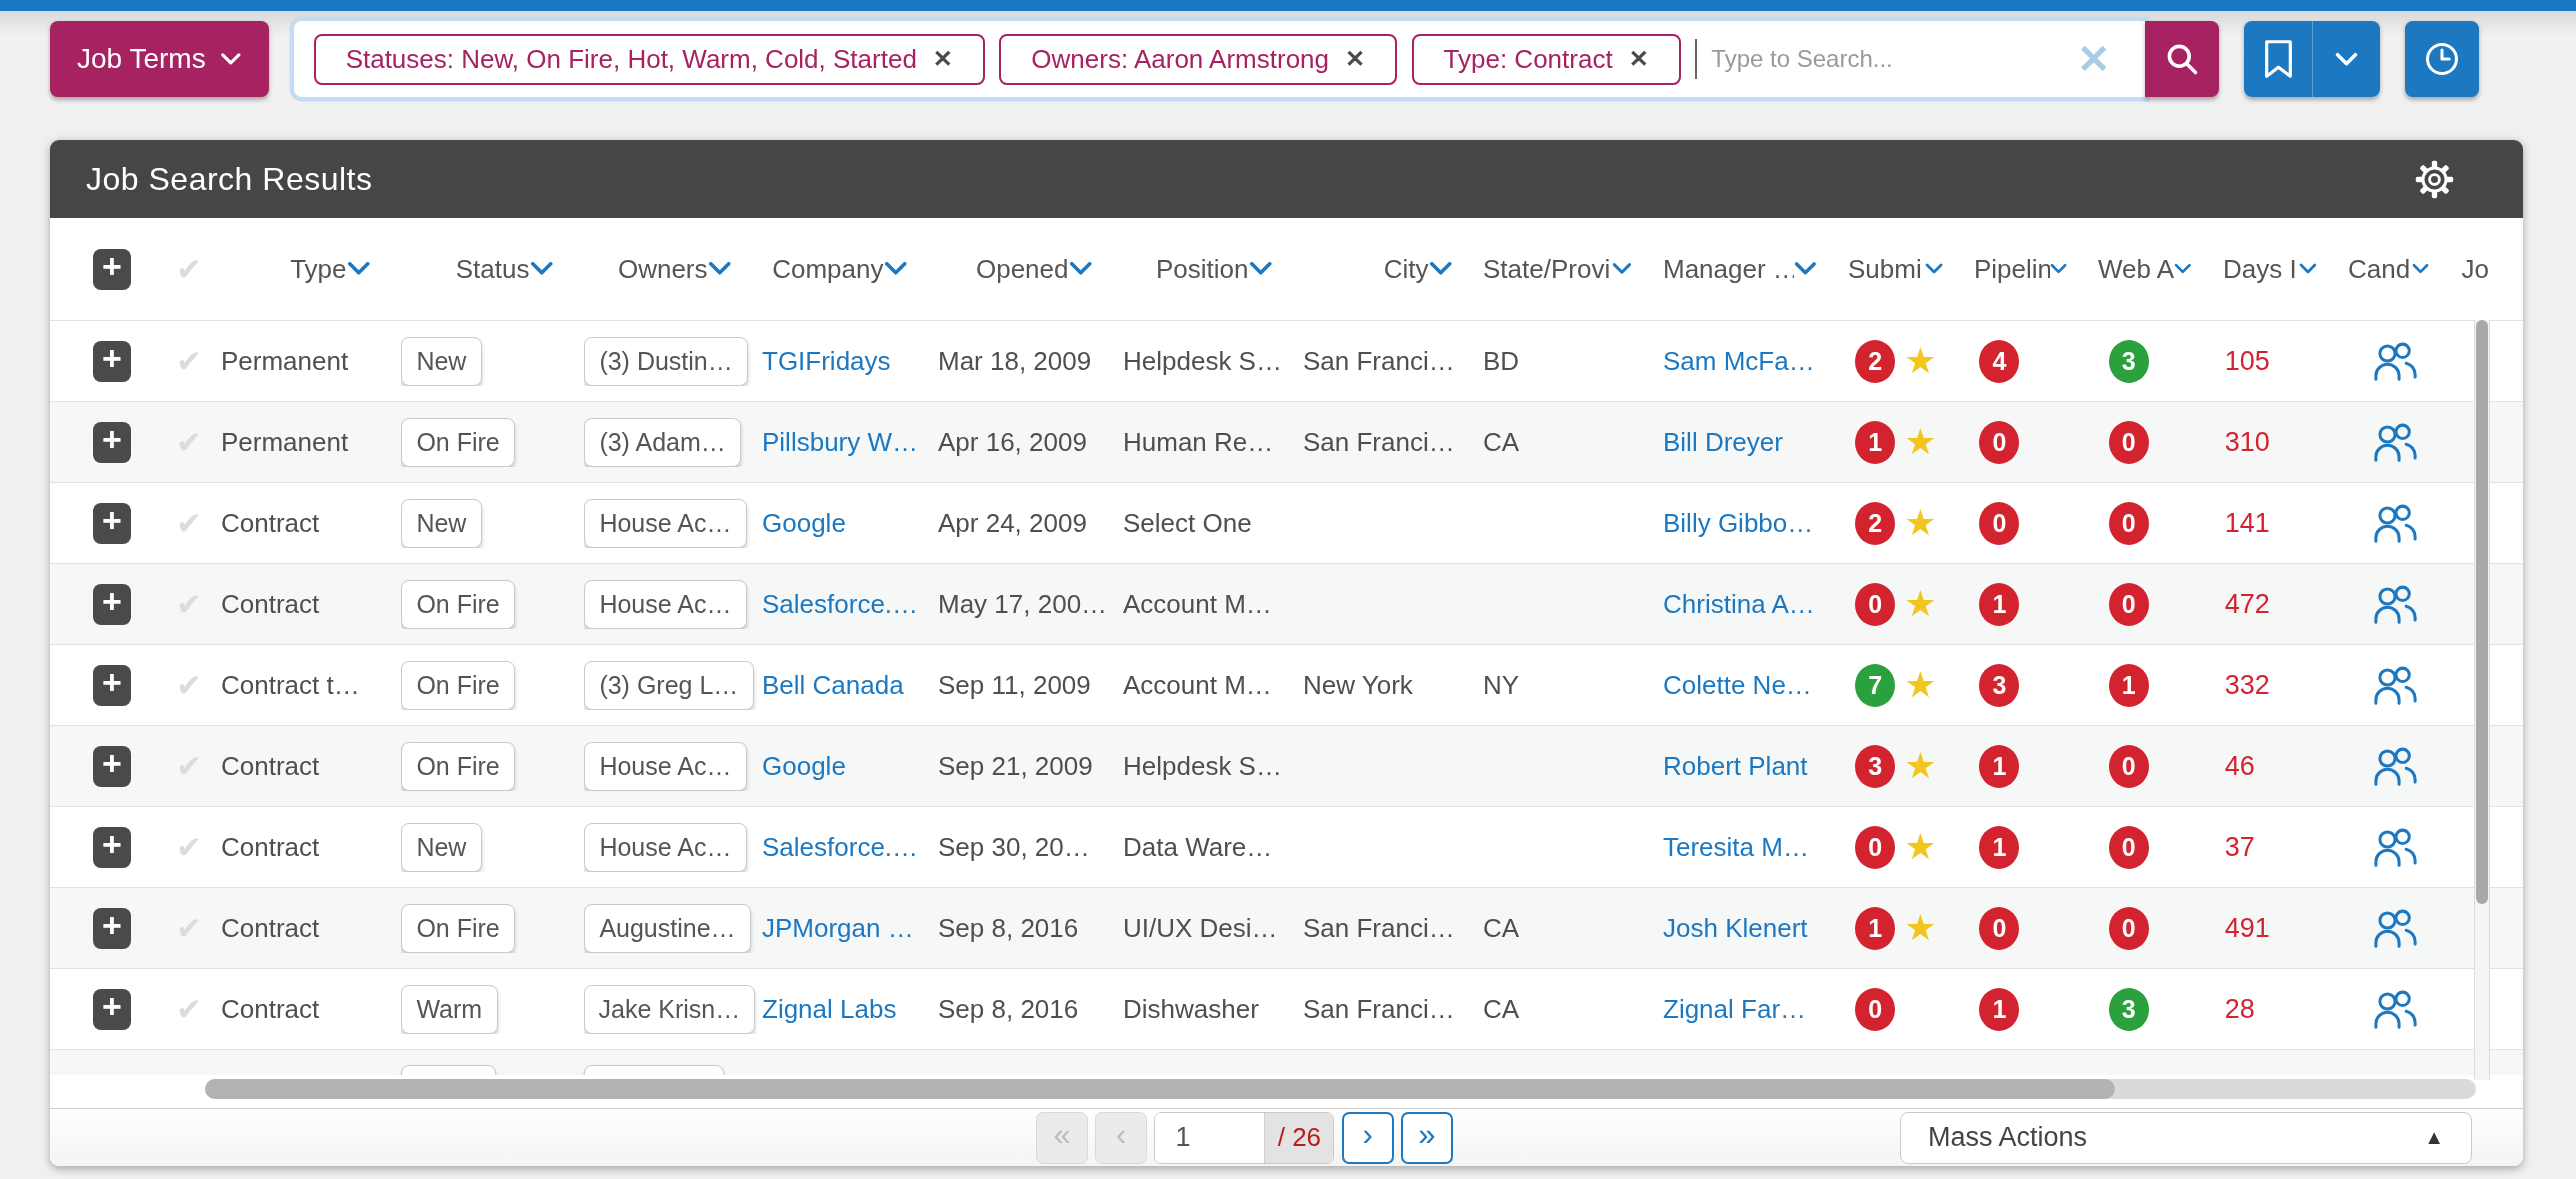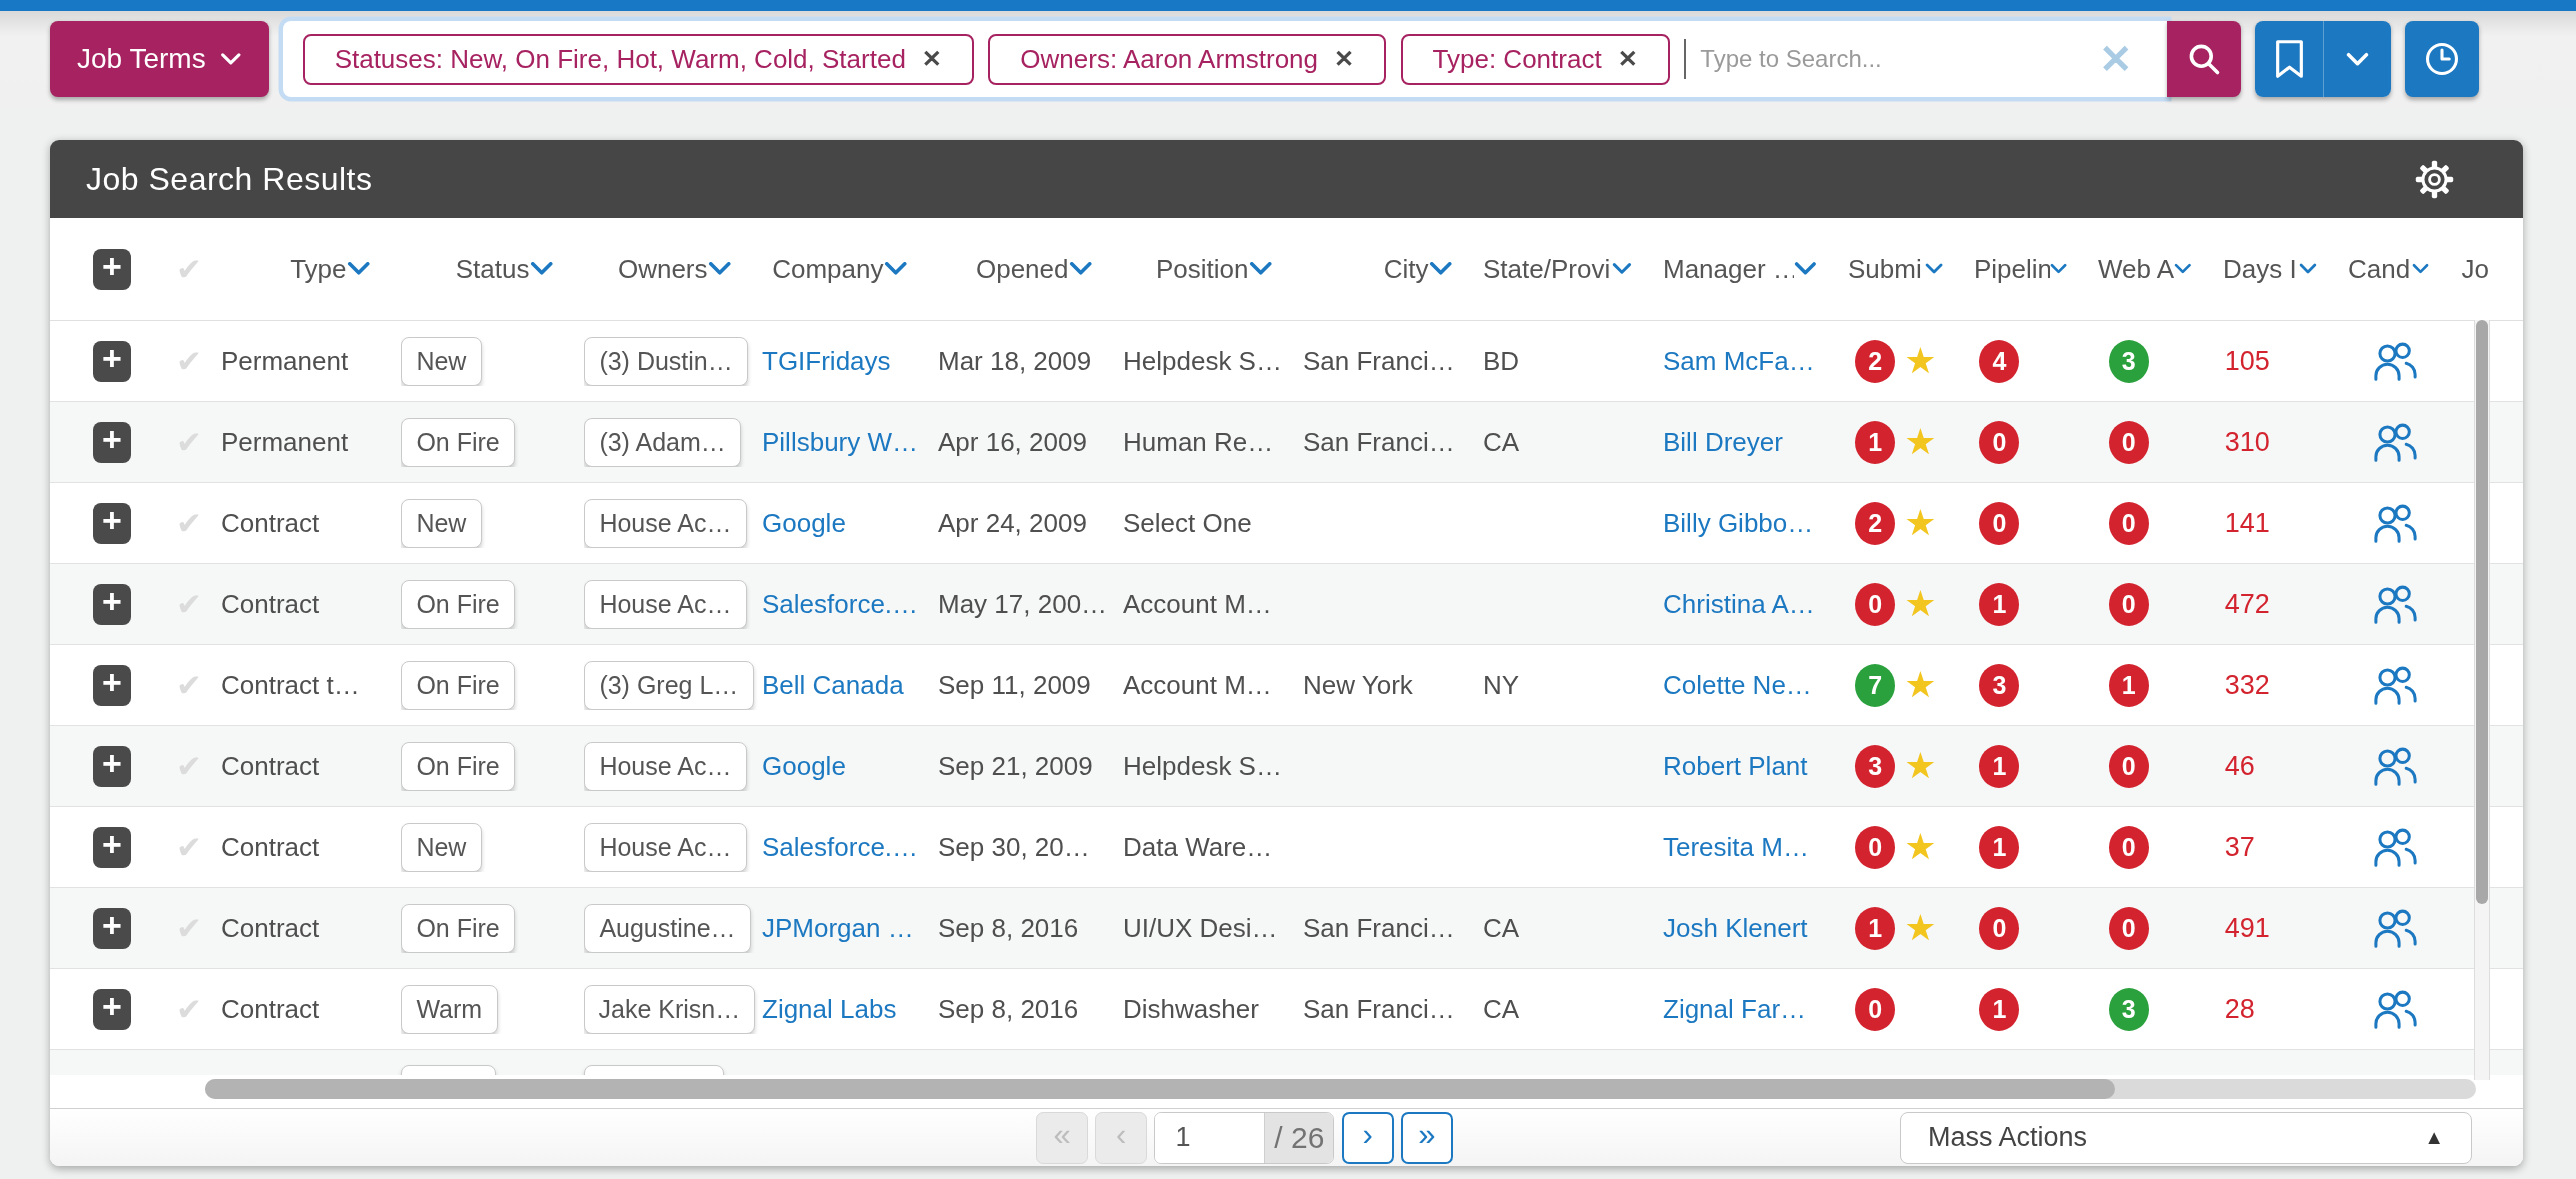--- a/index.html
+++ b/index.html
@@ -7,21 +7,21 @@
     --magenta:#a62260; --blue:#1b78c1; --red:#d3232e; --green:#2aa13d;
   }
   *{box-sizing:border-box}
   html,body{margin:0;padding:0}
   body{width:2576px;height:1180px;background:#eff0f0;font-family:"Liberation Sans",sans-serif;overflow:hidden;position:relative}
 
   
   .top-strip{position:absolute;top:0;left:0;right:0;height:10.8px;background:#1878c6}
   .toolbar{position:absolute;top:10.8px;left:0;right:0;height:97px;
     background:linear-gradient(#d9d9d9,#f1f1f1 26%,#f0f0f0);
-    display:flex;align-items:center;padding:0 97px 0 50px;gap:14px}
+    display:flex;align-items:center;padding:0 97px 0 50px;gap:25px}
   .btn-magenta{height:76px;background:var(--magenta);border:none;border-radius:8px;color:#fff;
     font-size:28px;display:flex;align-items:center;gap:14.4px;padding:0 27px;cursor:pointer;
     box-shadow:0 2.7px 4.5px rgba(0,0,0,.3);font-family:inherit;white-space:nowrap}
   .search-wrap{flex:1;display:flex;height:76px}
   .search-box{flex:1;background:#fff;border-radius:8px 0 0 8px;box-shadow:0 0 0 4.5px #c3dcf4;
     display:flex;align-items:center;padding:0 20px;gap:14.4px;min-width:0}
   .chip{display:inline-flex;align-items:center;gap:16px;height:51px;padding:0 30px;
     border:2.7px solid var(--magenta);border-radius:8px;color:var(--magenta);font-size:26px;white-space:nowrap}
   .chip-x{color:#4a4a4a;font-size:24px;font-weight:bold;cursor:pointer;line-height:1}
   .caret-line{width:1.8px;height:40px;background:#666;flex:none}
@@ -92,21 +92,21 @@
     border-top:1.8px solid #cfcfcf;border-radius:0 0 9px 9px}
   .totals{position:absolute;left:27px;top:50%;transform:translateY(-50%);font-size:26px;color:#555;white-space:nowrap}
   .pager{position:absolute;left:986px;top:50%;transform:translateY(-50%);display:flex;gap:7.2px;align-items:center}
   .pg{width:52px;height:52px;border-radius:7.2px;font-size:31px;display:flex;align-items:center;
     justify-content:center;cursor:pointer;font-family:inherit;padding:0 0 5.4px 0}
   .pg.disabled{background:#ebebeb;border:1.8px solid #d9d9d9;color:#bdbdbd}
   .pg.active{background:#fff;border:2.7px solid var(--blue);color:var(--blue)}
   .page-box{display:flex;height:52px;border:1.8px solid #c9c9c9;border-radius:7.2px;overflow:hidden;background:#fff}
   .page-box input{width:109px;border:none;outline:none;font-size:27px;color:#555;padding-left:20px;font-family:inherit;background:#fff}
   .page-total{width:69px;background:#e3e3e3;display:flex;align-items:center;justify-content:center;
-    font-size:30px;color:#737373;border-left:0.9px solid #cfcfcf}
+    font-size:26px;color:#b91c1c;border-left:0.9px solid #cfcfcf}
   .mass-actions{position:absolute;right:51px;top:50%;transform:translateY(-50%);width:572px;height:52px;
     background:#fff;border:1.8px solid #c9c9c9;border-radius:8px;display:flex;align-items:center;
     padding:0 27px;font-size:27px;color:#444;cursor:pointer;font-family:inherit}
   .ma-caret{margin-left:auto;font-size:20px;color:#333}
 </style>
 </head>
 <body>
 
 <div class="top-strip"></div>
 

